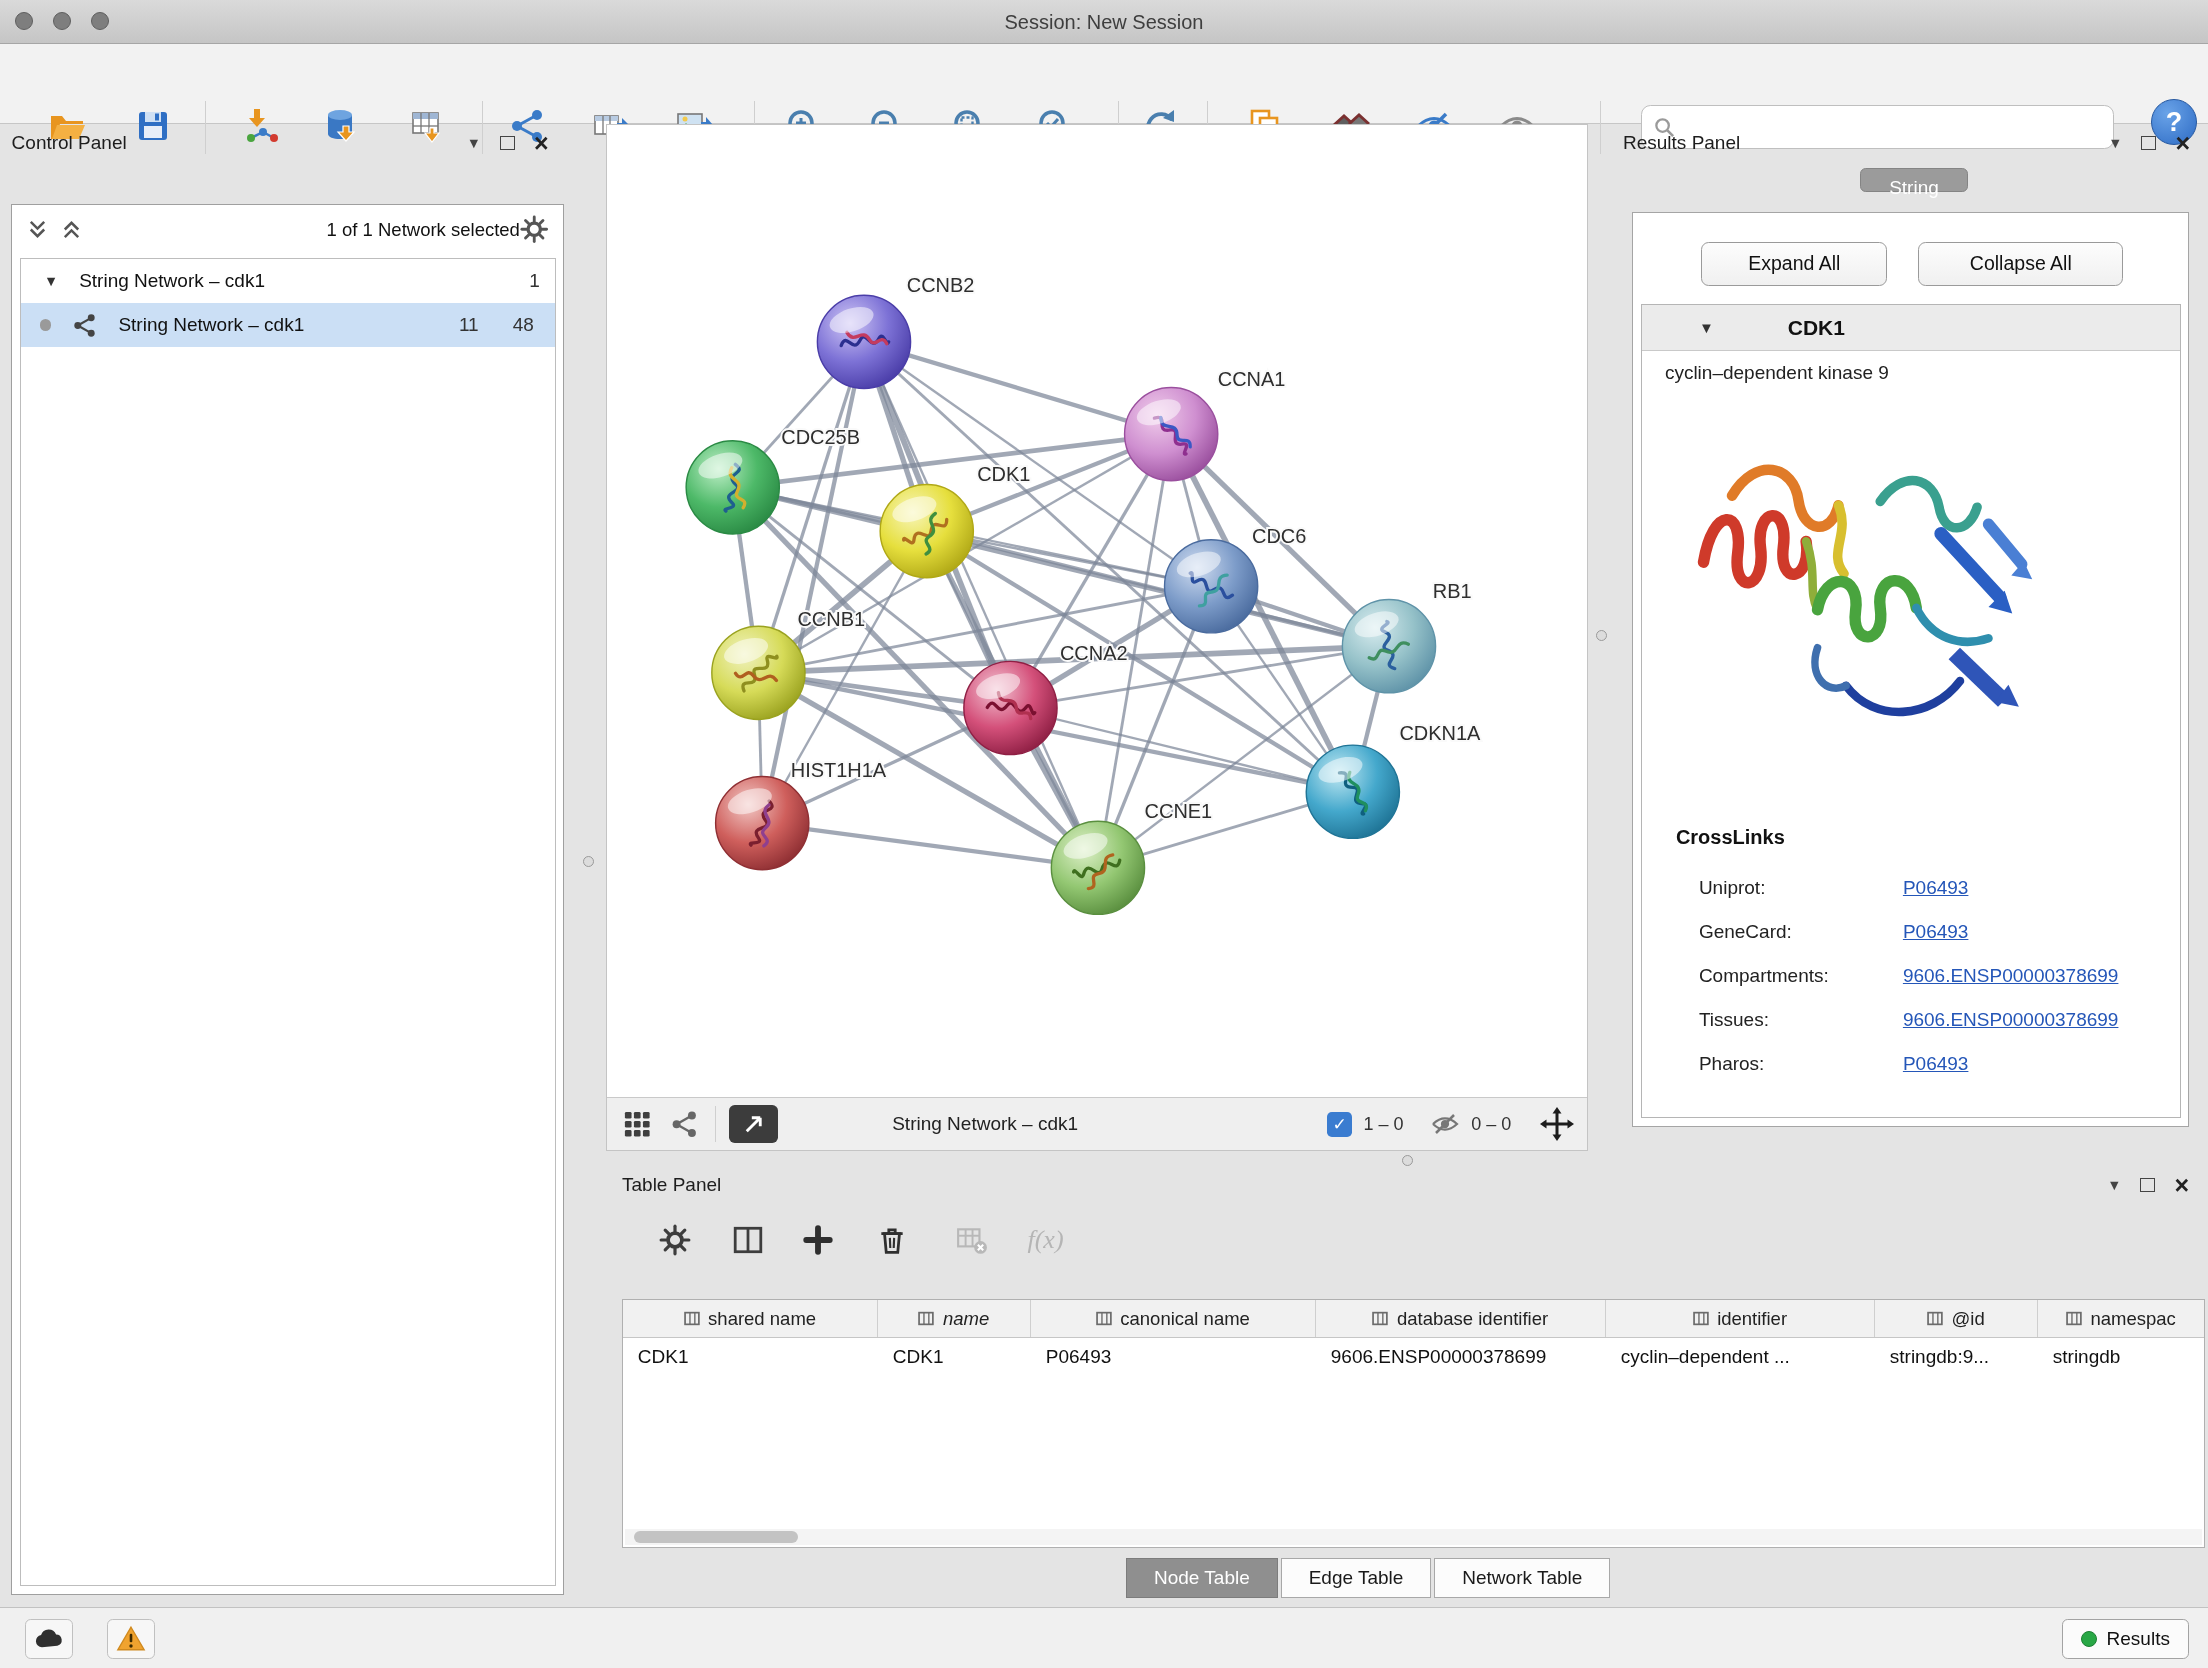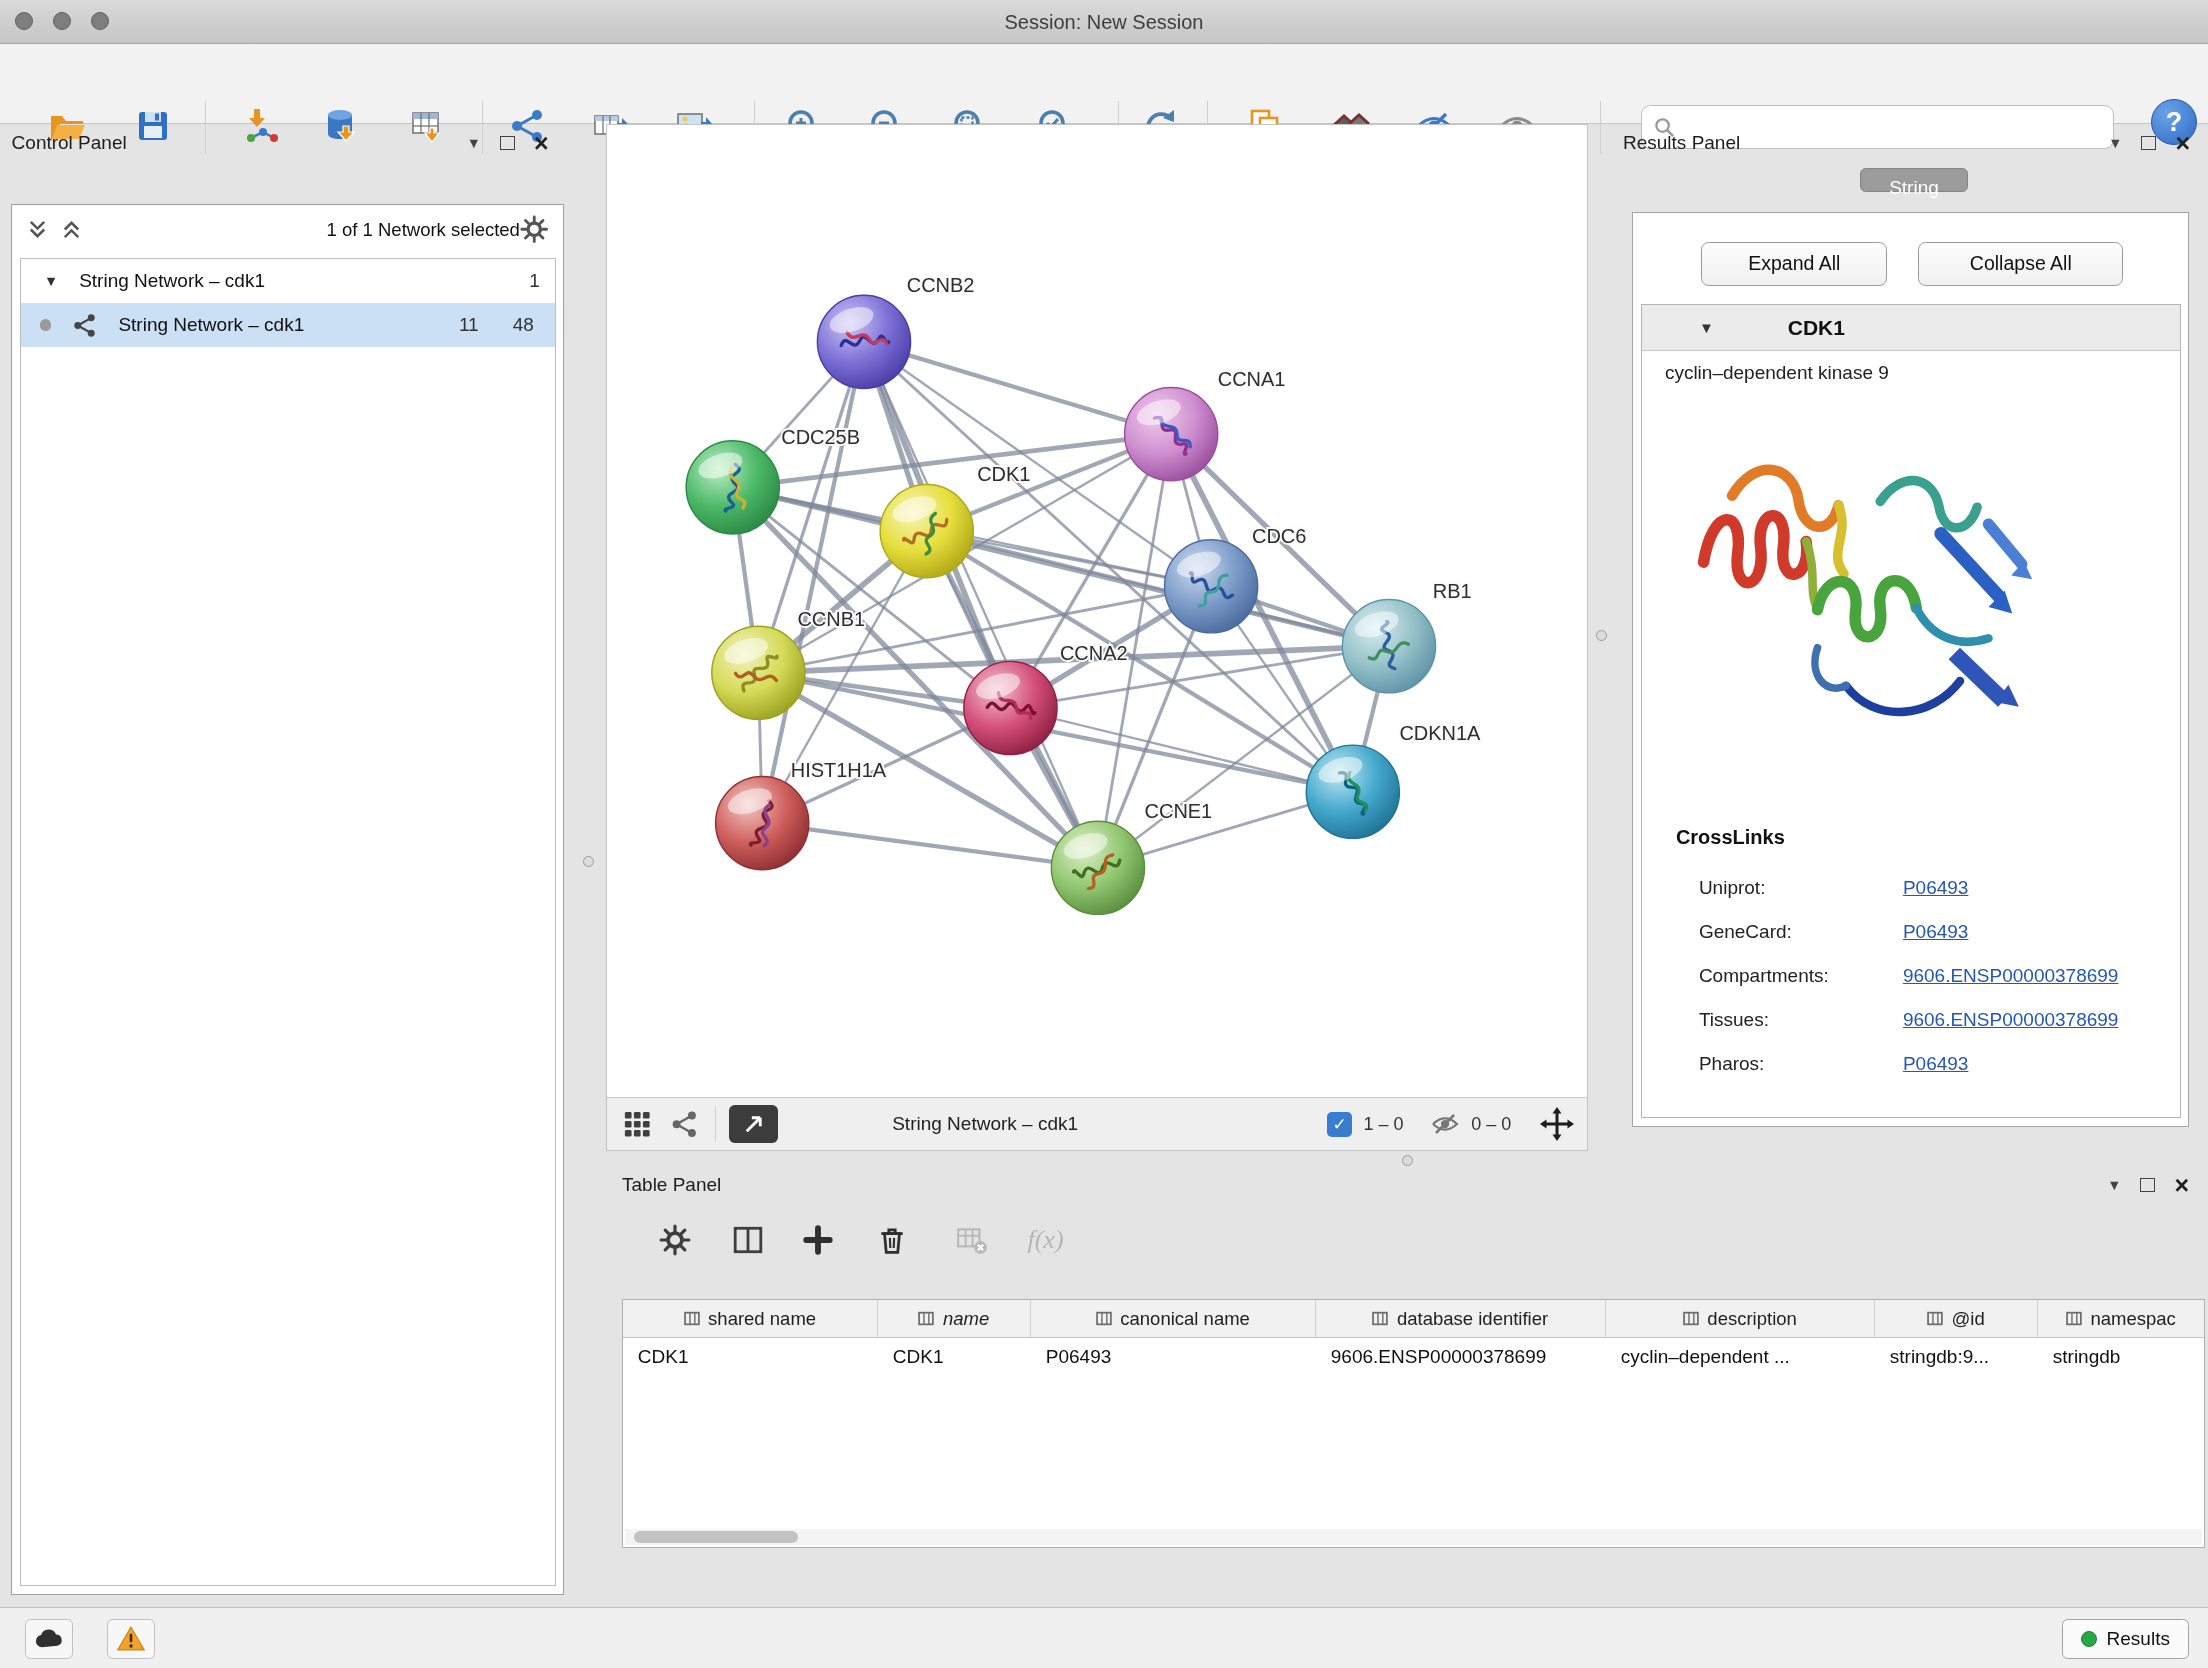--- a/index.html
+++ b/index.html
@@ -709,21 +709,21 @@
             <line x1="10.2" y1="1.5" x2="10.2" y2="12.5" stroke="#6b6b6b" stroke-width="1.3"></line>
           </svg>
           <span>database identifier</span>
         </div>
         <div class="t-hcell" style="width: 269px;">
           <svg class="colicon" viewBox="0 0 16 14">
             <rect x="1" y="1.5" width="13" height="11" fill="none" stroke="#6b6b6b" stroke-width="1.6"></rect>
             <line x1="5.6" y1="1.5" x2="5.6" y2="12.5" stroke="#6b6b6b" stroke-width="1.3"></line>
             <line x1="10.2" y1="1.5" x2="10.2" y2="12.5" stroke="#6b6b6b" stroke-width="1.3"></line>
           </svg>
-          <span>description</span>
+          <span>identifier</span>
         </div>
         <div class="t-hcell" style="width: 163px;">
           <svg class="colicon" viewBox="0 0 16 14">
             <rect x="1" y="1.5" width="13" height="11" fill="none" stroke="#6b6b6b" stroke-width="1.6"></rect>
             <line x1="5.6" y1="1.5" x2="5.6" y2="12.5" stroke="#6b6b6b" stroke-width="1.3"></line>
             <line x1="10.2" y1="1.5" x2="10.2" y2="12.5" stroke="#6b6b6b" stroke-width="1.3"></line>
           </svg>
           <span>@id</span>
         </div>
         <div class="t-hcell" style="width: 167px;">
@@ -741,20 +741,25 @@
         <div class="t-cell" style="width: 285px;">P06493</div>
         <div class="t-cell" style="width: 290px;">9606.ENSP00000378699</div>
         <div class="t-cell" style="width: 269px;">cyclin–dependent ...</div>
         <div class="t-cell" style="width: 163px;">stringdb:9...</div>
         <div class="t-cell" style="width: 167px;">stringdb</div>
       </div>
     <div id="t-scroll">
         <div id="t-thumb"></div>
       </div>
   </div>
+  <div id="tp-tabs">
+      <div class="tp-tab sel">Node Table</div>
+      <div class="tp-tab">Edge Table</div>
+      <div class="tp-tab">Network Table</div>
+    </div>
 </div>
 
 <div id="statusbar">
   <div class="sb-btn" style="left:25px">
     <svg width="30" height="23" viewBox="0 0 34 24">
         <path d="M9 22 a7 7 0 0 1 -1-13.9 A9 9 0 0 1 25 7.5 a6.5 6.5 0 0 1 1.5 12.8 z" fill="#2f2f2f"></path>
       </svg>
   </div>
   <div class="sb-btn" style="left:107px">
     <svg width="30" height="27" viewBox="0 0 32 28">

